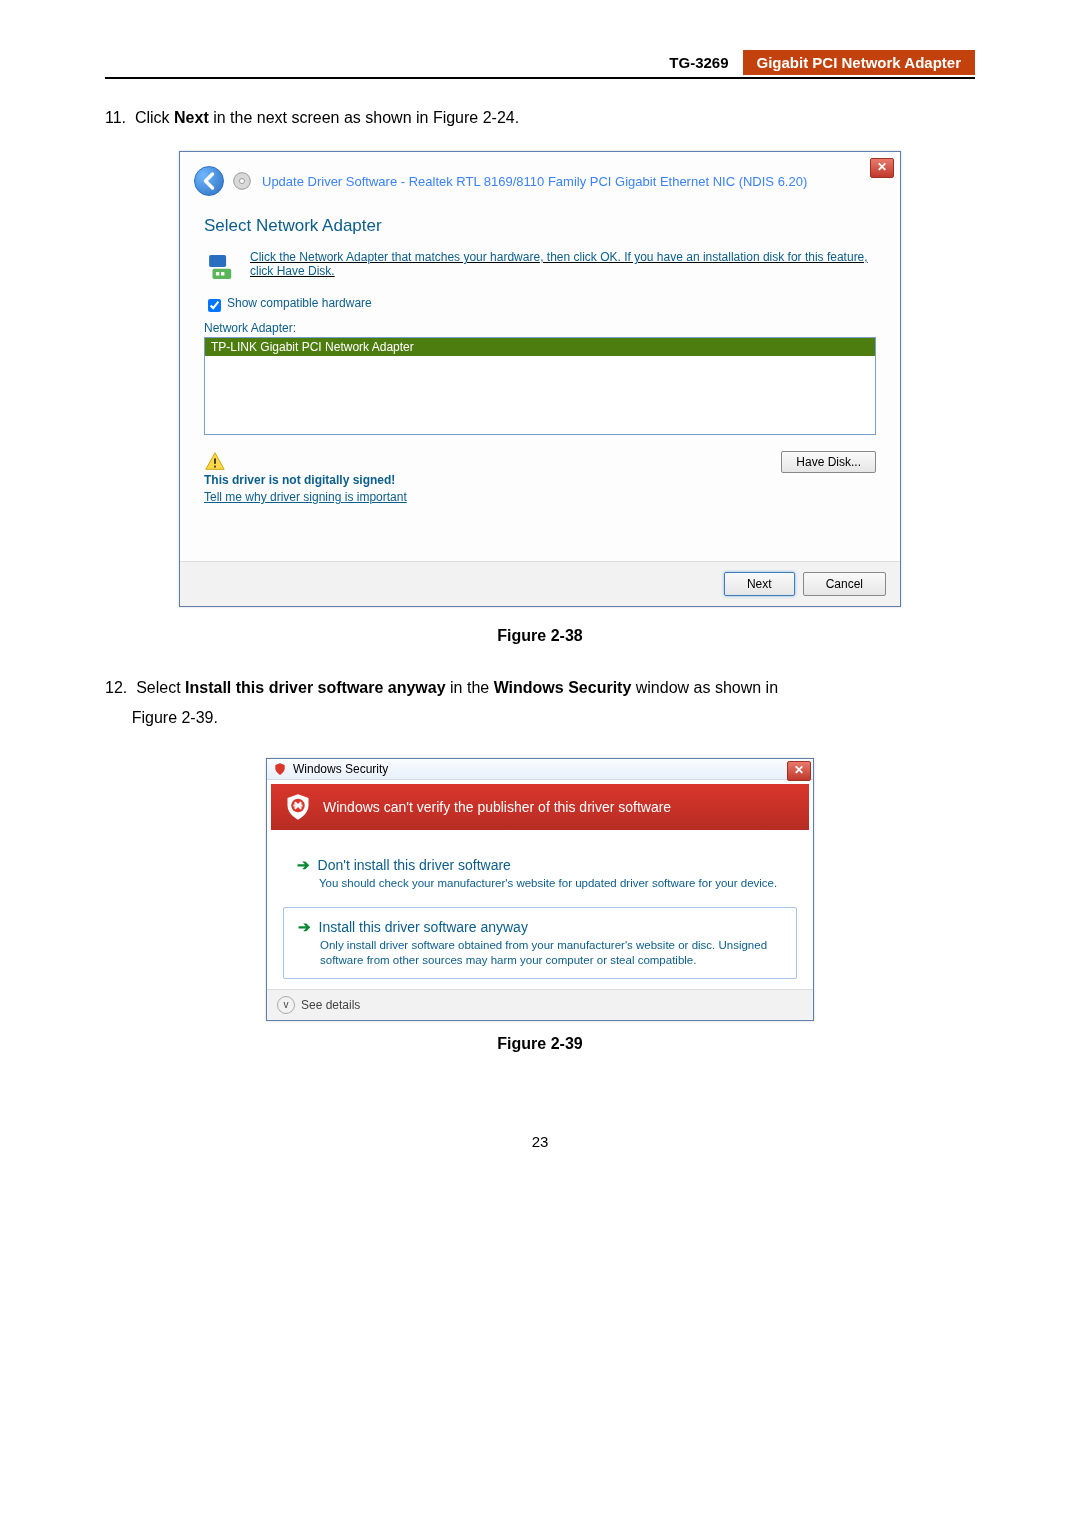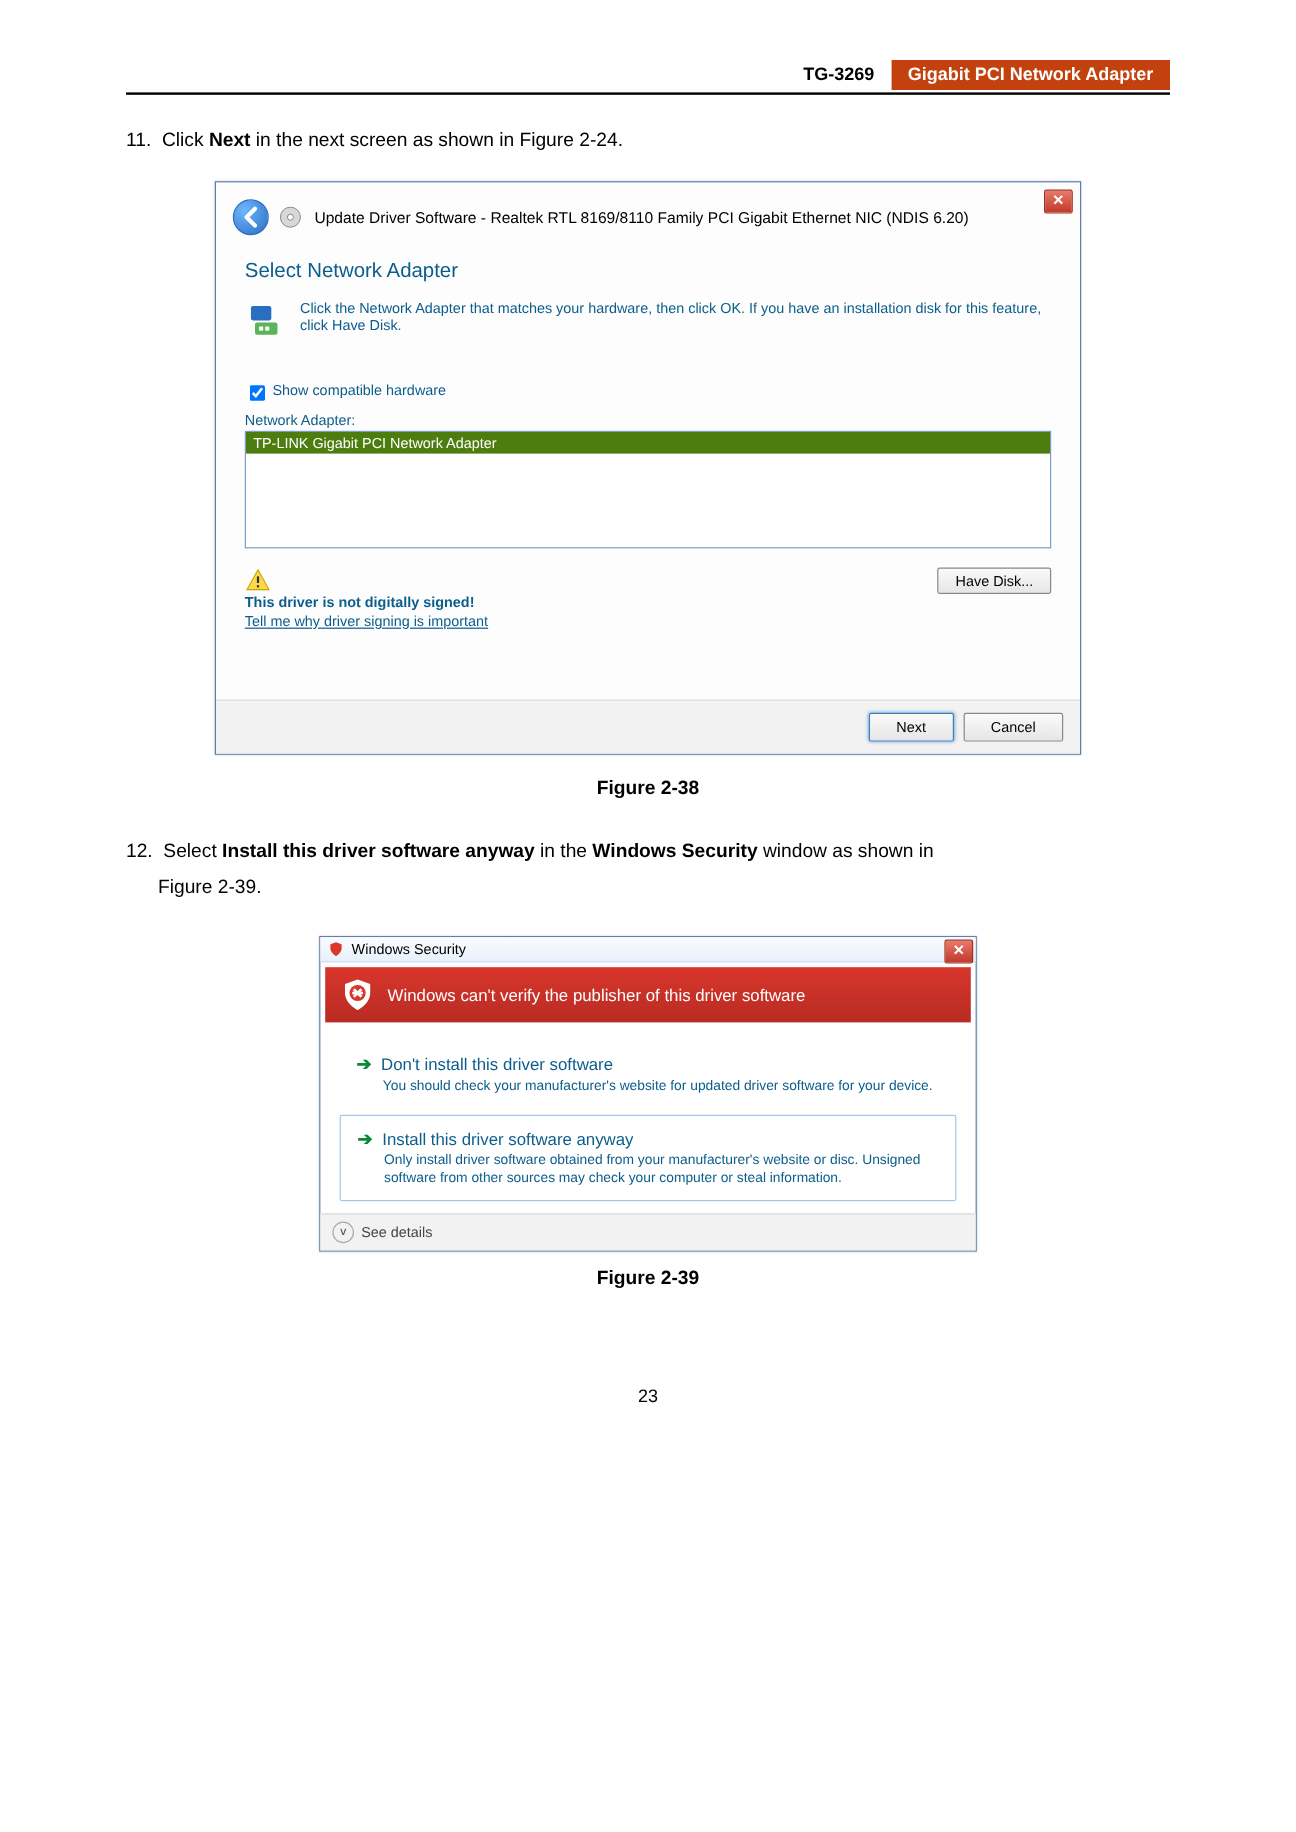--- a/index.html
+++ b/index.html
@@ -76,34 +76,35 @@
     font-size: 16px;
     margin-right: 8px;
   }
   .cd-icon {
     width: 20px; height: 20px;
     margin-right: 10px;
   }
   .cd-icon svg { width: 100%; height: 100%; }
   .dlg-title-text {
     font-size: 13px;
-    color: #000000;
+    color: #3b82f6;
   }
   .dlg-body {
     padding: 20px 24px 16px 24px;
   }
   .section-title {
     color: #0b5d8c;
     font-size: 17px;
     margin-bottom: 14px;
   }
   .help-row {
     display: flex;
     align-items: flex-start;
-    margin-bottom: 34px;
+    margin-bottom: 12px;
+    text-decoration: underline;
   }
   .nic-icon {
     width: 34px; height: 34px;
     margin-right: 12px;
     flex-shrink: 0;
   }
   .nic-icon svg { width: 100%; height: 100%; }
   .help-text {
     font-size: 12px;
     color: #0b5d8c;
@@ -395,21 +396,21 @@
             <span class="arrow-bullet">➔</span>
             <span>Don't install this driver software</span>
           </div>
         <div class="option-sub">You should check your manufacturer's website for updated driver software for your device.</div>
       </div>
       <div class="option-box outlined">
         <div class="option-title">
             <span class="arrow-bullet">➔</span>
             <span>Install this driver software anyway</span>
           </div>
-        <div class="option-sub">Only install driver software obtained from your manufacturer's website or disc. Unsigned software from other sources may check your computer or steal information.</div>
+        <div class="option-sub">Only install driver software obtained from your manufacturer's website or disc. Unsigned software from other sources may harm your computer or steal compatible.</div>
       </div>
     </div>
     <div class="see-details">
       <span class="chev">v</span>
       <span>See details</span>
     </div>
   </div>
 
   <div class="fig-caption">Figure 2-39</div>
 

